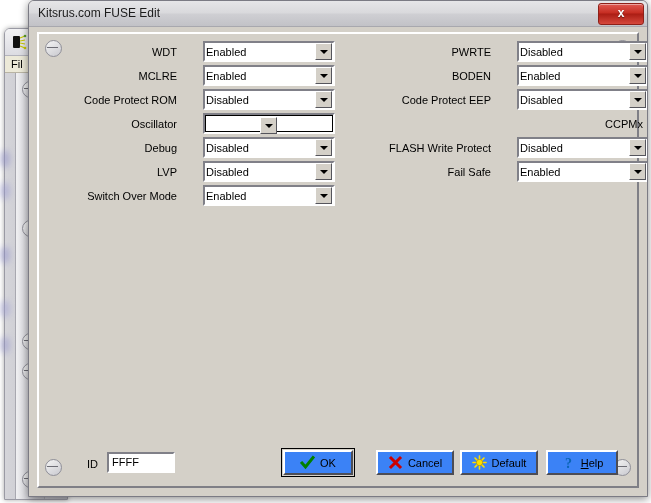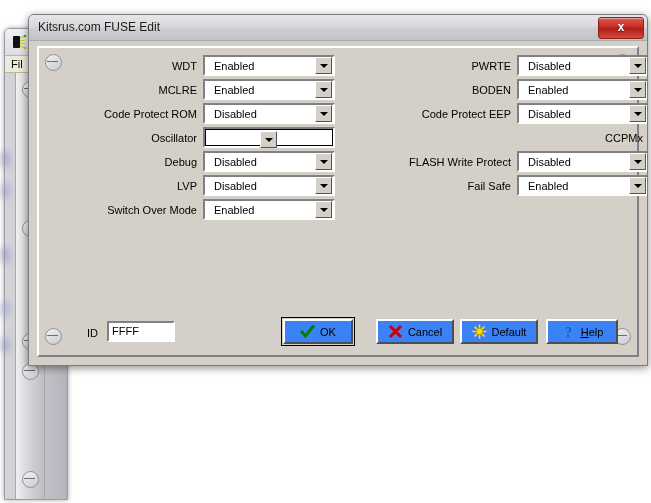--- a/index.html
+++ b/index.html
@@ -95,23 +95,23 @@
     height: 18px;
     border-radius: 50%;
     filter: blur(3px);
     opacity: 0.55;
   }
 
   
   #dialog {
     position: absolute;
     left: 28px;
-    top: 14px;
+    top: 0;
     width: 620px;
-    height: 352px;
+    height: 497px;
     background: #d4d0c8;
     border: 1px solid #7b7b84;
     border-radius: 6px 6px 0 0;
     box-shadow: 0 2px 9px rgba(0,0,0,0.45);
     box-sizing: border-box;
     overflow: hidden;
   }
   .titlebar {
     height: 26px;
     background: linear-gradient(to bottom, #e6e6e8 0%, #d9d9dc 48%, #cfcfd3 52%, #c2c2c7 100%);
@@ -166,20 +166,21 @@
     top: 6px;
   }
   .col-left  { left: 6px;  width: 290px; }
   .col-right { left: 320px; width: 290px; }
 
   .row {
     display: flex;
     align-items: center;
     height: 23px;
     margin-bottom: 1px;
+    gap: 20px;
   }
   .row .lbl {
     flex: 1;
     text-align: right;
     padding-right: 6px;
     font-size: 11px;
     color: #000;
     white-space: nowrap;
   }
   .combo {
@@ -188,21 +189,21 @@
     box-sizing: border-box;
     border: 2px solid;
     border-color: #808088 #ffffff #ffffff #808088;
     background: #ffffff;
     position: relative;
     display: flex;
     align-items: center;
     cursor: pointer;
   }
   .combo .val {
-    padding-left: 9px;
+    padding-left: 1px;
     font-size: 11px;
     color: #000;
     white-space: nowrap;
     flex: 1;
     overflow: hidden;
   }
   .combo.focused .val {
     background: #3399ff;
     color: #ffffff;
     outline: 1px dotted #000;

